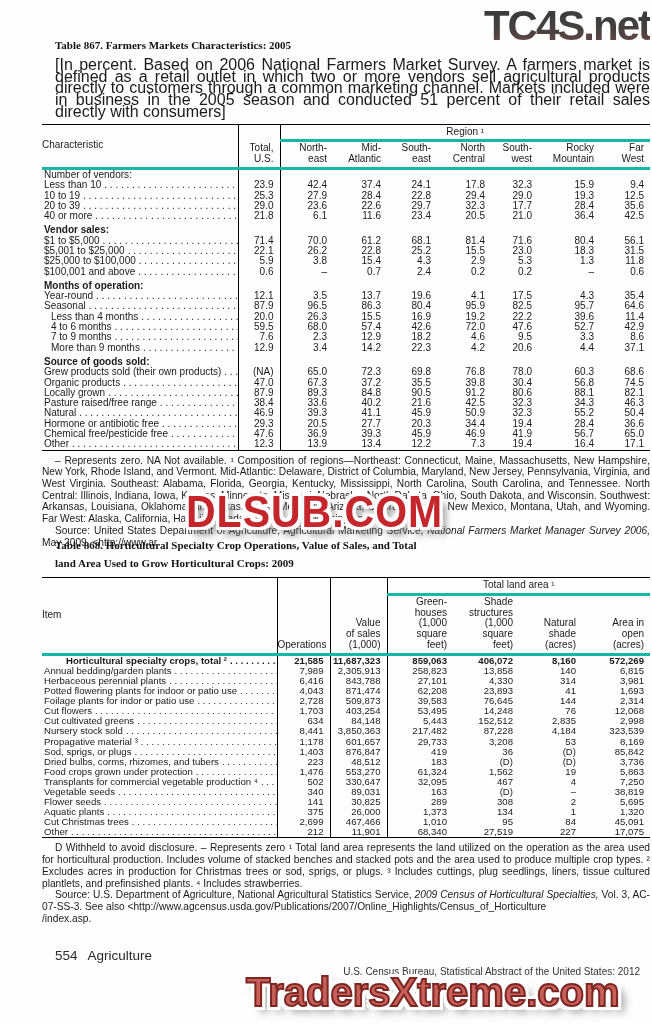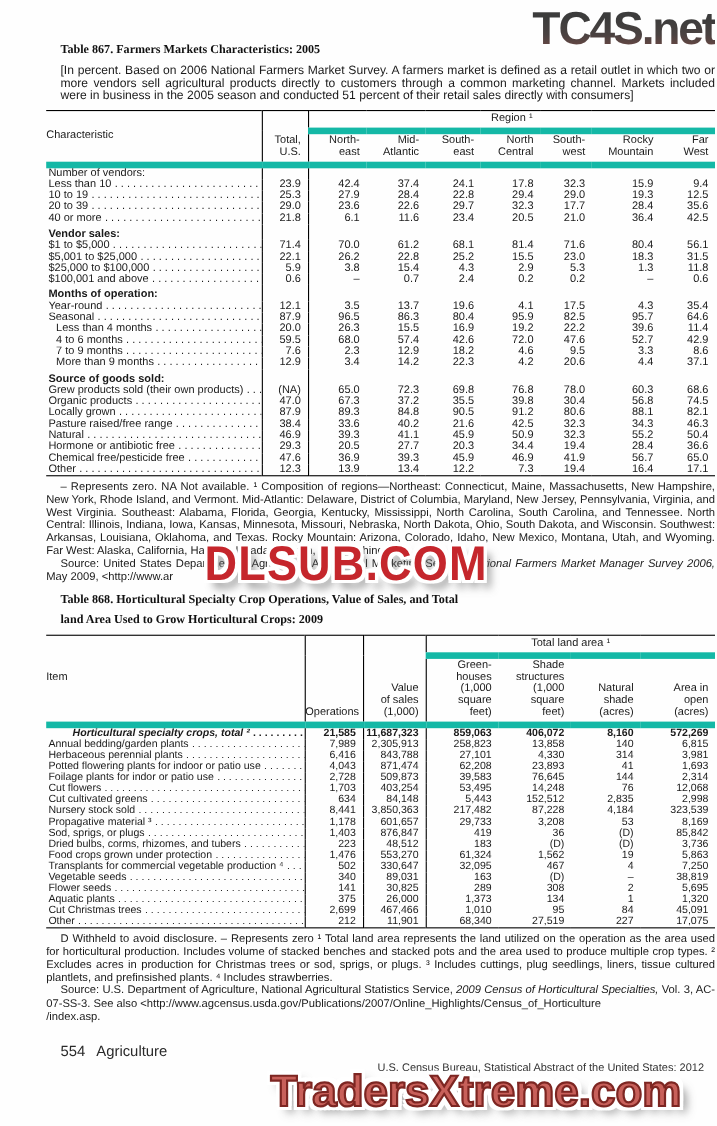--- a/index.html
+++ b/index.html
@@ -18,36 +18,36 @@
             -webkit-text-stroke:2px #7d2622;
             text-shadow:-4px -4px 0 #fff,4px -4px 0 #fff,-4px 4px 0 #fff,4px 4px 0 #fff,
                         -4px 0 0 #fff,4px 0 0 #fff,0 -4px 0 #fff,0 4px 0 #fff,
                         6px 6px 9px rgba(90,90,90,.8);}
   
   .sec{position:absolute;left:42px;width:608px;}
   #sec867{top:36px;}
   #sec868{top:536px;}
   .ttl{margin:0 0 5px 13px;font-family:"Liberation Serif",serif;font-weight:bold;
        font-size:11px;line-height:18px;color:#111;white-space:pre-line;}
-  .note{margin:0 0 6px 13px;font-size:11px;line-height:11.7px;text-align:justify;}
+  .note{margin:0 0 6px 13px;font-size:16px;line-height:11.7px;text-align:justify;}
   
   table{border-collapse:collapse;table-layout:fixed;width:608px;
         border-top:1.4px solid #000;border-bottom:1.4px solid #000;}
   th{font-weight:normal;}
   thead th{vertical-align:bottom;text-align:right;padding:1px 6px 2px 0;
-           font-size:10px;line-height:10.8px;white-space:pre-line;border-bottom:6px solid #14b8a6;}
+           font-size:10px;line-height:10.8px;white-space:pre-line;border-bottom:3px solid #14b8a6;}
   th.stubH{text-align:left;vertical-align:middle;padding:0;}
   th.spanH{text-align:center;vertical-align:middle;padding:2px 0;}
   .bR{border-right:1px solid #000;}
   td{padding:0 6px 0 0;vertical-align:bottom;text-align:right;}
   td.stub{text-align:center;padding:0;}
   .lw{display:flex;align-items:baseline;overflow:hidden;padding-left:2px;}
   .lbl{white-space:nowrap;}
   .i1{padding-left:7px;}
-  .i2{padding-left:22px;font-style:italic;}
+  .i2{padding-left:22px;}
   .dots{flex:1;overflow:hidden;white-space:nowrap;padding-left:3px;}
   .dots::before{content:". . . . . . . . . . . . . . . . . . . . . . . . . . . . . . . . . . . . . . . . . . . . . . . . . . . . . . . . . . . . . . . .";}
   #t867 td{font-size:10px;line-height:10.3px;}
   #t868 td{font-size:9.6px;line-height:10.1px;}
   tr.gap td{padding-top:4px;font-weight:bold;}
   tr.bold td, tr.bold .lbl{font-weight:bold;}
   
   .fn,.src{margin:0;font-size:10.2px;line-height:11.7px;text-align:justify;text-indent:13px;}
   .fn{margin-top:4px;}
   .src{white-space:pre-line;}

